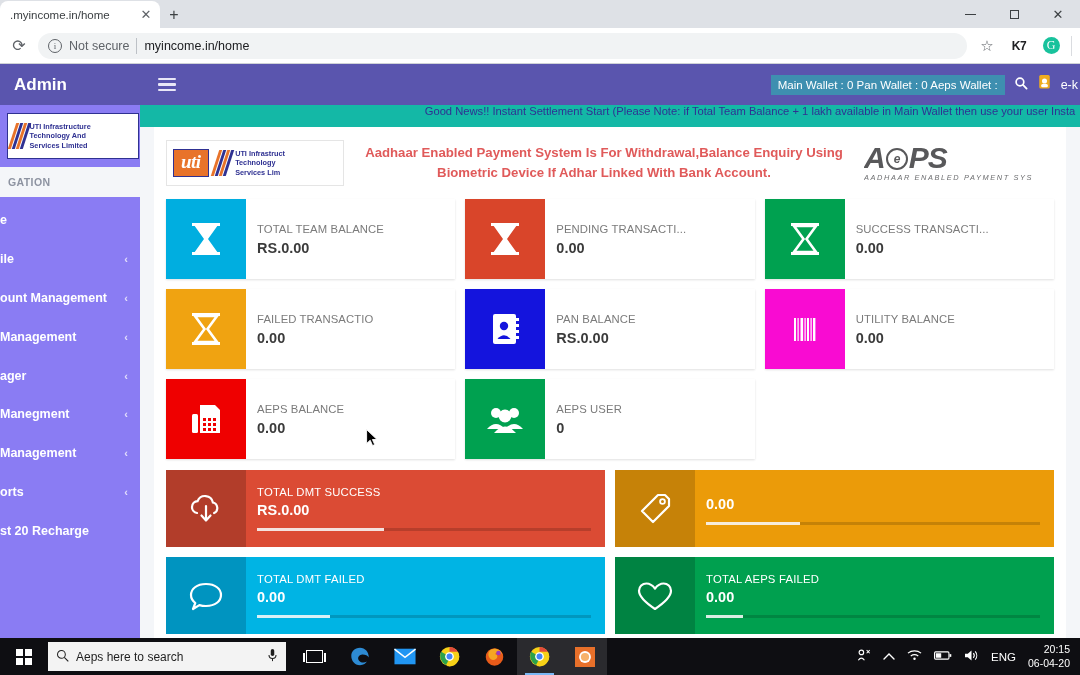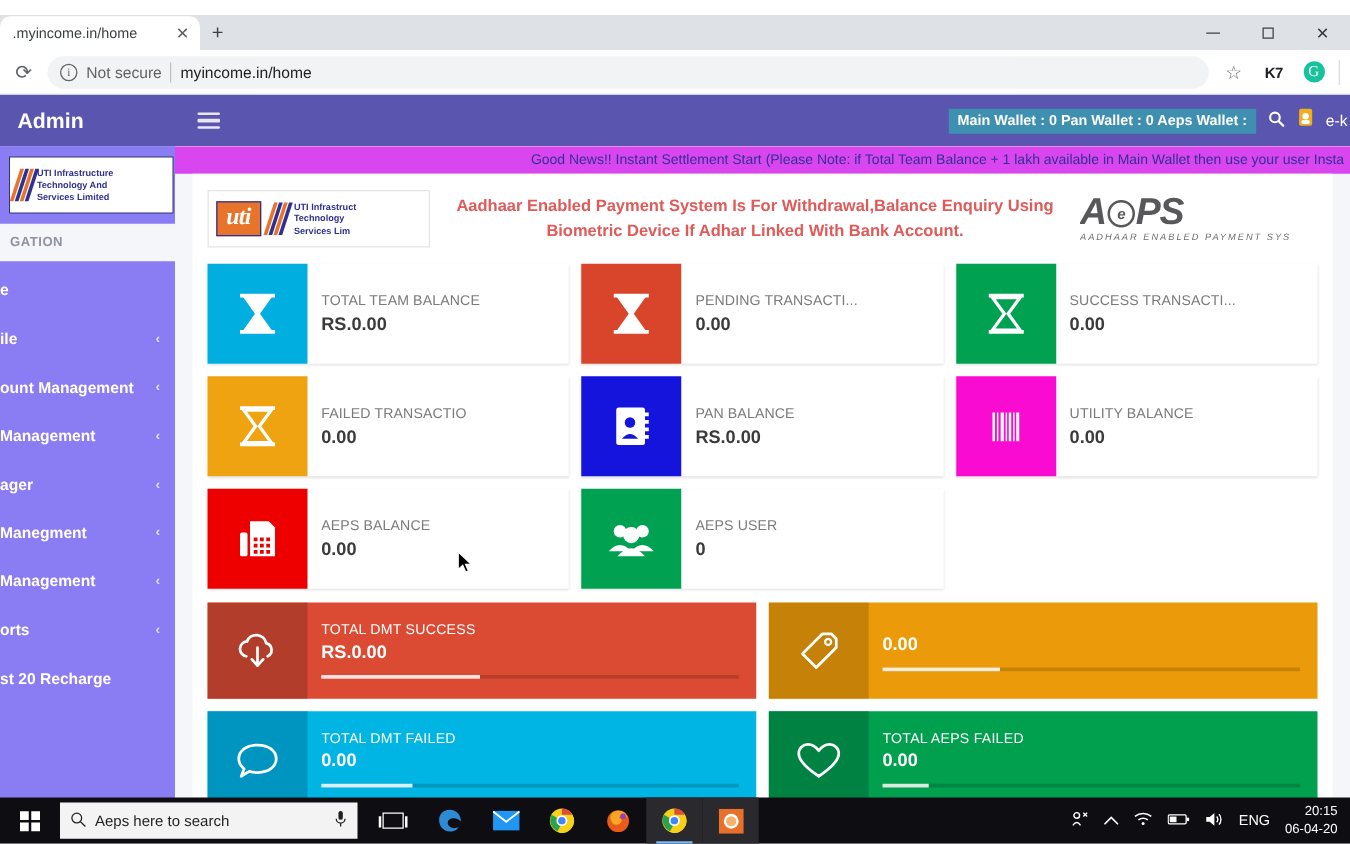--- a/index.html
+++ b/index.html
@@ -6,21 +6,21 @@
   html, body {
     width: 1080px; height: 675px;
     overflow: hidden;
     font-family: "Liberation Sans", sans-serif;
     background: #ffffff;
   }
   .screen { position: relative; width: 1080px; height: 675px; }
 
   
   .chrome-window {
-    position: absolute; left: 0; top: 12px; width: 1080px; height: 638px;
+    position: absolute; left: 0; top: 0; width: 1080px; height: 638px;
     background: #dee1e6;
   }
   .titlebar {
     position: relative; height: 28px; background: #dee1e6;
     display: flex; align-items: flex-end;
   }
   .tab {
     position: relative;
     height: 27px; width: 160px; margin-left: 0px;
     background: #ffffff; border-radius: 8px 8px 0 0;
@@ -98,21 +98,21 @@
   .hamburger {
     margin-left: 18px; width: 18px; height: 14px;
     display: flex; flex-direction: column; justify-content: space-between;
   }
   .hamburger span { display:block; height: 2.4px; background: #e9e7f7; border-radius: 1px; }
   .header-right {
     margin-left: auto; display: flex; align-items: center; gap: 9px;
     padding-right: 2px; height: 41px;
   }
   .wallet-pill {
-    background: #3e8fb0; color: #ffffff; font-size: 11.5px; font-weight: bold;
+    background: #3e8fb0; color: #ffffff; font-size: 11.5px; font-weight: normal;
     padding: 4px 7px; white-space: nowrap;
   }
   .hdr-search { color: #fff; font-size: 14px; font-weight: bold; }
   .ekyc { color: #ffffff; font-size: 12.5px; white-space: nowrap; }
 
   
   .sidebar {
     position: absolute; left: 0; top: 41px; width: 140px; height: 533px;
     background: #8a7cf3; overflow: hidden;
   }
@@ -144,21 +144,21 @@
   }
   .nav-item .nav-text { padding-left: 28px; white-space: nowrap; }
   .nav-caret { margin-left: auto; font-size: 11px; color: #e3defb; }
 
   
   .content {
     position: absolute; left: 140px; top: 41px; width: 940px; height: 533px;
     background: #f4f6f9; overflow: hidden;
   }
   .marquee-bar {
-    height: 22px; background: #d946ef; display: flex; align-items: center;
+    height: 22px; background: #14b8a6; display: flex; align-items: flex-start;
     justify-content: center; overflow: hidden;
   }
   .marquee-text {
     font-size: 11.2px; color: #2f3192; white-space: nowrap;
     padding-left: 280px;
   }
   .page-head {
     height: 44px; display: flex; align-items: center;
     padding: 0 18px 0 14px;
   }

